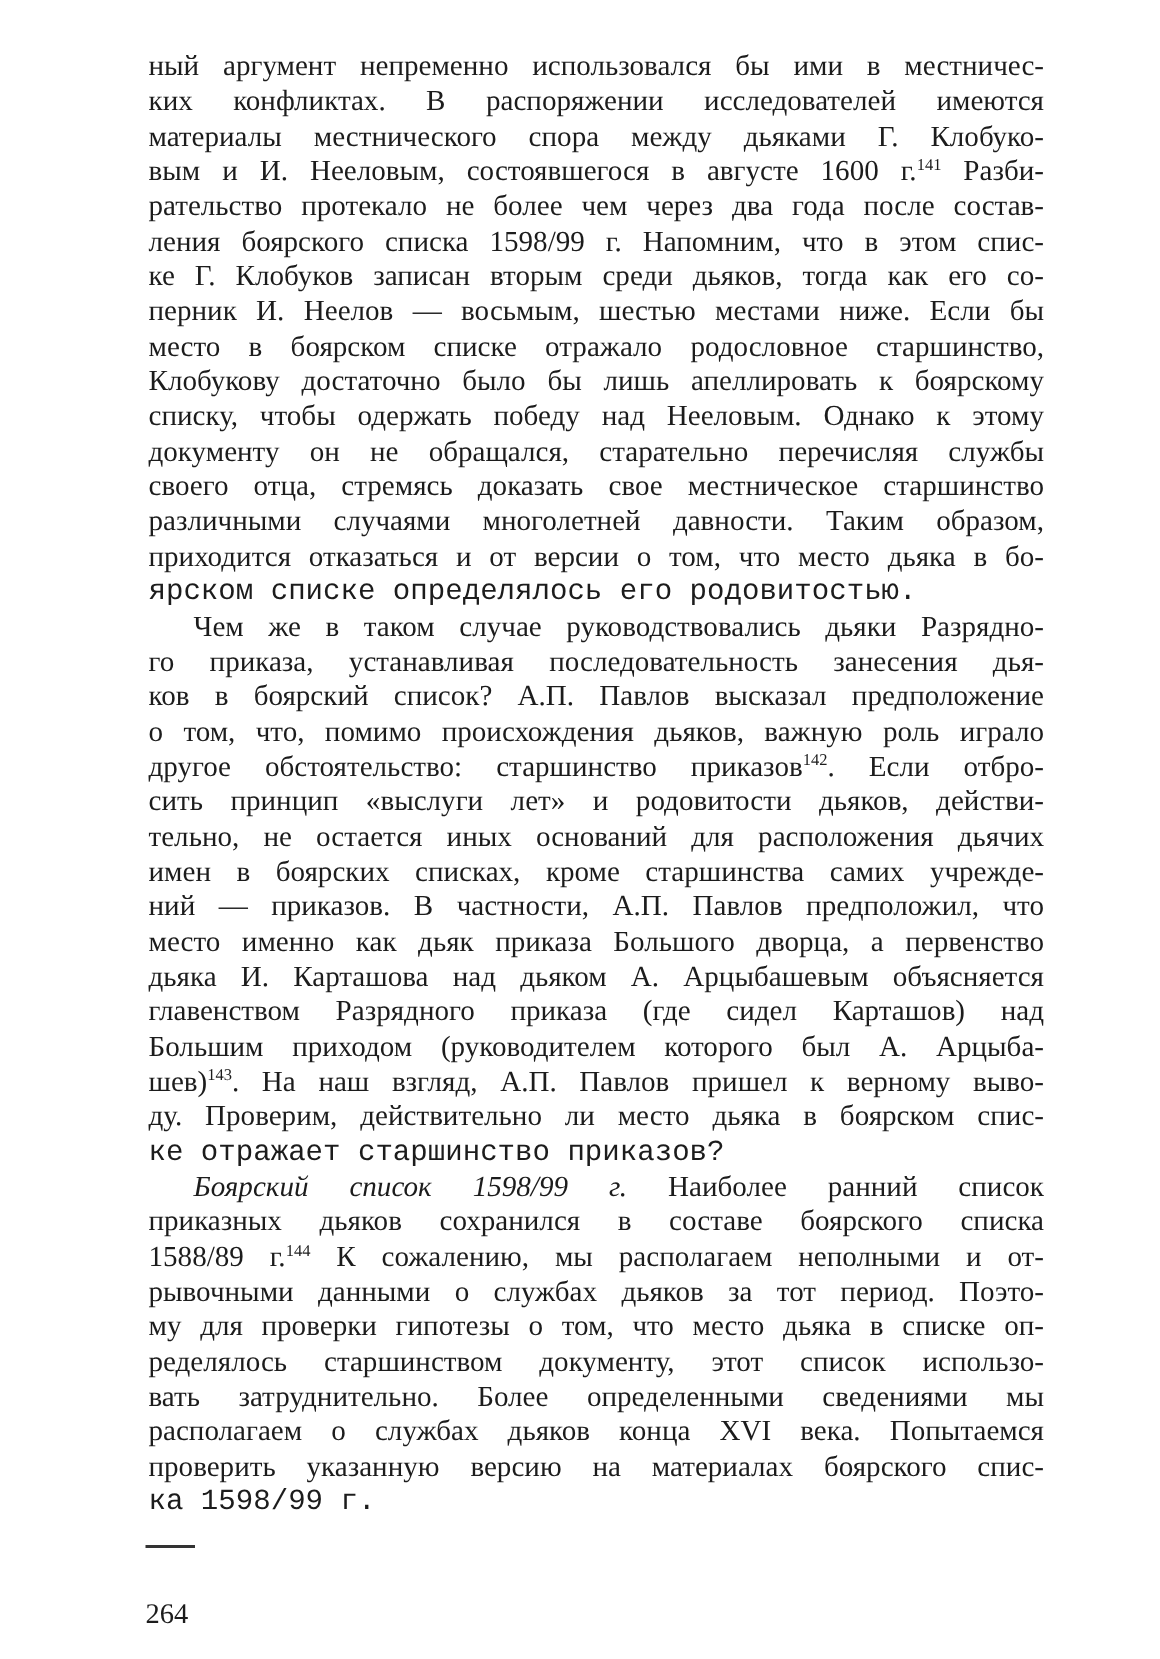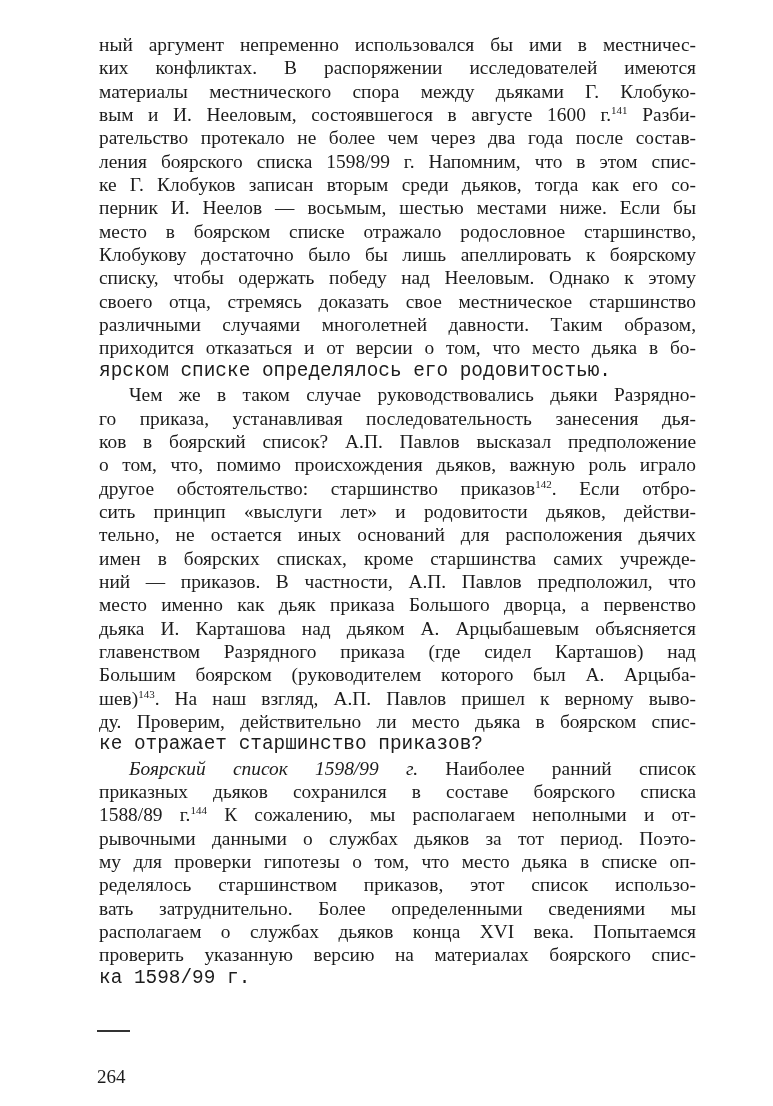--- a/index.html
+++ b/index.html
@@ -52,52 +52,53 @@
     <span class="line">ких конфликтах. В распоряжении исследователей имеются</span>
     <span class="line">материалы местнического спора между дьяками Г. Клобуко-</span>
     <span class="line"><span>вым и И. Нееловым, состоявшегося в августе 1600 г.</span><sup>141</sup><span> Разби-</span></span>
     <span class="line">рательство протекало не более чем через два года после состав-</span>
     <span class="line">ления боярского списка 1598/99 г. Напомним, что в этом спис-</span>
     <span class="line">ке Г. Клобуков записан вторым среди дьяков, тогда как его со-</span>
     <span class="line">перник И. Неелов — восьмым, шестью местами ниже. Если бы</span>
     <span class="line">место в боярском списке отражало родословное старшинство,</span>
     <span class="line">Клобукову достаточно было бы лишь апеллировать к боярскому</span>
     <span class="line">списку, чтобы одержать победу над Нееловым. Однако к этому</span>
+    <span class="line">документу он не обращался, старательно перечисляя службы</span>
     <span class="line">своего отца, стремясь доказать свое местническое старшинство</span>
     <span class="line">различными случаями многолетней давности. Таким образом,</span>
     <span class="line">приходится отказаться и от версии о том, что место дьяка в бо-</span>
     <span class="line last">ярском списке определялось его родовитостью.</span>
   </div>
 
   <div>
     <span class="line indent">Чем же в таком случае руководствовались дьяки Разрядно-</span>
     <span class="line">го приказа, устанавливая последовательность занесения дья-</span>
     <span class="line">ков в боярский список? А.П. Павлов высказал предположение</span>
     <span class="line">о том, что, помимо происхождения дьяков, важную роль играло</span>
     <span class="line"><span>другое обстоятельство: старшинство приказов</span><sup>142</sup><span>. Если отбро-</span></span>
     <span class="line">сить принцип «выслуги лет» и родовитости дьяков, действи-</span>
     <span class="line">тельно, не остается иных оснований для расположения дьячих</span>
     <span class="line">имен в боярских списках, кроме старшинства самих учрежде-</span>
     <span class="line">ний — приказов. В частности, А.П. Павлов предположил, что</span>
     <span class="line">место именно как дьяк приказа Большого дворца, а первенство</span>
     <span class="line">дьяка И. Карташова над дьяком А. Арцыбашевым объясняется</span>
     <span class="line">главенством Разрядного приказа (где сидел Карташов) над</span>
-    <span class="line">Большим боярском (руководителем которого был А. Арцыба-</span>
+    <span class="line">Большим приходом (руководителем которого был А. Арцыба-</span>
     <span class="line"><span>шев)</span><sup>143</sup><span>. На наш взгляд, А.П. Павлов пришел к верному выво-</span></span>
     <span class="line">ду. Проверим, действительно ли место дьяка в боярском спис-</span>
     <span class="line last">ке отражает старшинство приказов?</span>
   </div>
 
   <div>
     <span class="line indent"><span class="heading">Боярский список 1598/99 г.</span><span> Наиболее ранний список</span></span>
     <span class="line">приказных дьяков сохранился в составе боярского списка</span>
     <span class="line"><span>1588/89 г.</span><sup>144</sup><span> К сожалению, мы располагаем неполными и от-</span></span>
     <span class="line">рывочными данными о службах дьяков за тот период. Поэто-</span>
     <span class="line">му для проверки гипотезы о том, что место дьяка в списке оп-</span>
-    <span class="line">ределялось старшинством приказов, этот список использо-</span>
+    <span class="line">ределялось старшинством документу, этот список использо-</span>
     <span class="line">вать затруднительно. Более определенными сведениями мы</span>
     <span class="line">располагаем о службах дьяков конца XVI века. Попытаемся</span>
     <span class="line">проверить указанную версию на материалах боярского спис-</span>
     <span class="line last">ка 1598/99 г.</span>
   </div>
 </div>
 
 <div class="footer-rule"></div>
 <div class="page-number">264</div>
 

